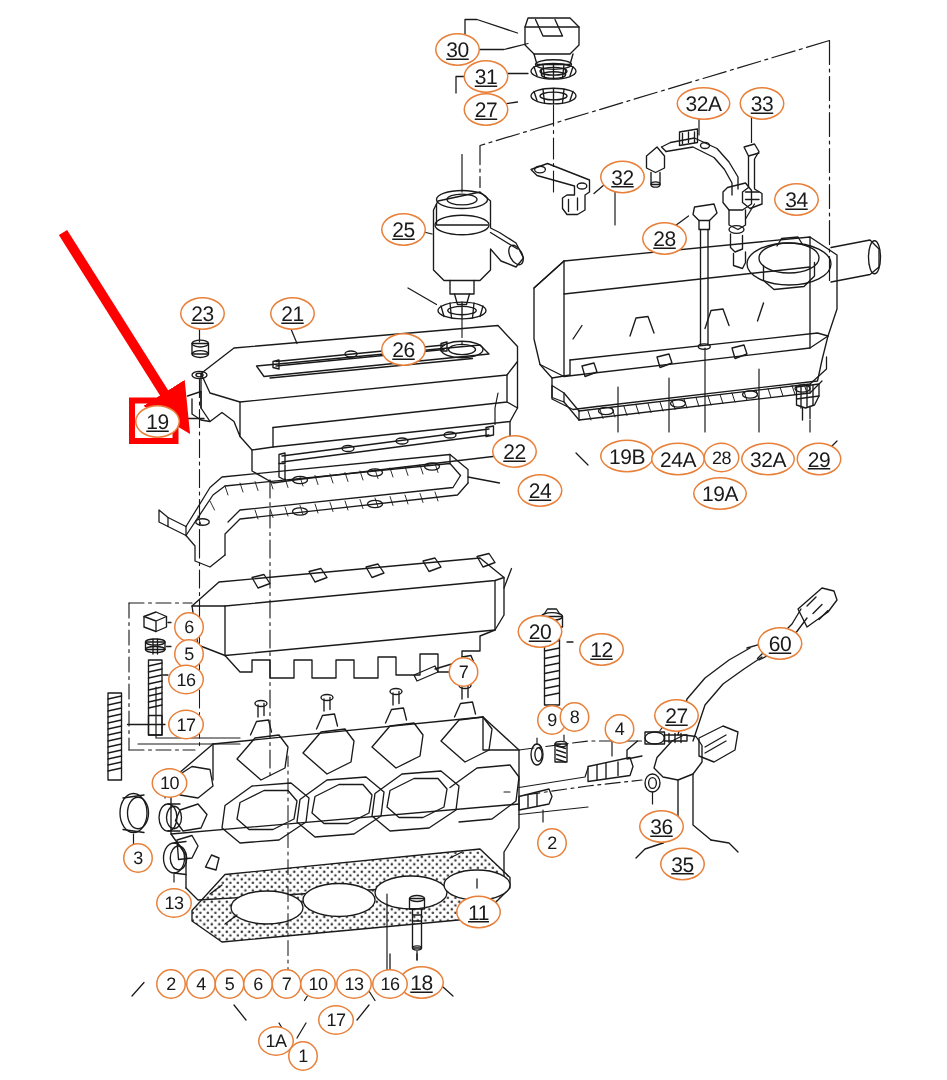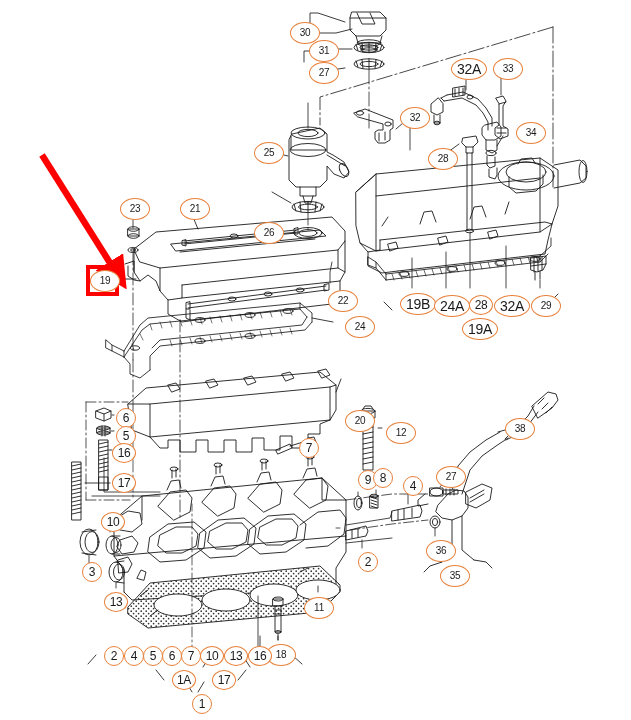--- a/index.html
+++ b/index.html
@@ -17,21 +17,21 @@
     border-radius:50%;
     background:#ffffff;
     color:#1a1a1a;
     font-size:13px;
     font-weight:400;
     display:flex;align-items:center;justify-content:center;
     box-sizing:border-box;
     letter-spacing:-0.3px;
     line-height:1;
   }
-  .bubble.w2{width:30px;height:22px;font-size:10px;}
+  .bubble.w2{width:30px;height:22px;font-size:14px;text-decoration:underline;}
   .bubble.w3{width:36px;height:22px;font-size:14px;}
   .bubble.sm{width:20px;height:20px;font-size:12px;}
   .bubble.sm2{width:24px;height:20px;font-size:12px;}
   .redbox{
     position:absolute;
     border:4px solid #FF0000;
     box-sizing:border-box;
     background:transparent;
   }
 </style>
@@ -582,21 +582,21 @@
       <div class="bubble sm2" style="left: 469px; top: 295px;">28</div>
       <div class="bubble w3" style="left: 494px; top: 295px;">32A</div>
       <div class="bubble w2" style="left: 531px; top: 295px;">29</div>
       <div class="bubble w2" style="left: 345px; top: 316px; text-align: center;">24</div>
       <div class="bubble w3" style="left: 462px; top: 318px;">19A</div>
       <div class="bubble w2" style="left: 345px; top: 370px; margin-top: 40px;">20</div>
       <div class="bubble sm" style="left: 116px; top: 408px;">6</div>
       <div class="bubble sm" style="left: 116px; top: 426px;">5</div>
       <div class="bubble sm2" style="left: 112px; top: 443px;">16</div>
       <div class="bubble w2" style="left: 386px; top: 422px;">12</div>
-      <div class="bubble w2" style="left: 505px; top: 418px;">38</div>
+      <div class="bubble w2" style="left: 505px; top: 418px;">60</div>
       <div class="bubble sm" style="left: 299px; top: 438px;">7</div>
       <div class="bubble sm2" style="left: 112px; top: 473px;">17</div>
       <div class="bubble sm" style="left: 358px; top: 470px;">9</div>
       <div class="bubble sm" style="left: 373px; top: 468px;">8</div>
       <div class="bubble sm" style="left: 403px; top: 476px;">4</div>
       <div class="bubble w2" style="left: 436px; top: 466px;">27</div>
       <div class="bubble sm2" style="left: 101px; top: 512px;">10</div>
       <div class="bubble w2" style="left: 426px; top: 540px;">36</div>
       <div class="bubble sm" style="left: 358px; top: 552px;">2</div>
       <div class="bubble w2" style="left: 440px; top: 565px;">35</div>
@@ -605,18 +605,18 @@
       <div class="bubble w2" style="left: 304px; top: 597px;">11</div>
       <div class="bubble w2" style="left: 266px; top: 644px;">18</div>
       <div class="bubble sm" style="left: 104px; top: 646px;">2</div>
       <div class="bubble sm" style="left: 124px; top: 646px;">4</div>
       <div class="bubble sm" style="left: 143px; top: 646px;">5</div>
       <div class="bubble sm" style="left: 162px; top: 646px;">6</div>
       <div class="bubble sm" style="left: 181px; top: 646px;">7</div>
       <div class="bubble sm2" style="left: 200px; top: 646px;">10</div>
       <div class="bubble sm2" style="left: 224px; top: 646px;">13</div>
       <div class="bubble sm2" style="left: 248px; top: 646px;">16</div>
-      <div class="bubble sm2" style="left: 172px; top: 670px;">1A</div>
+      <div class="bubble sm2" style="left: 172px; top: 684px;">1A</div>
       <div class="bubble sm2" style="left: 212px; top: 670px;">17</div>
       <div class="bubble sm" style="left: 192px; top: 694px;">1</div>
     </div>
 
 </div>
 
 </body></html>

